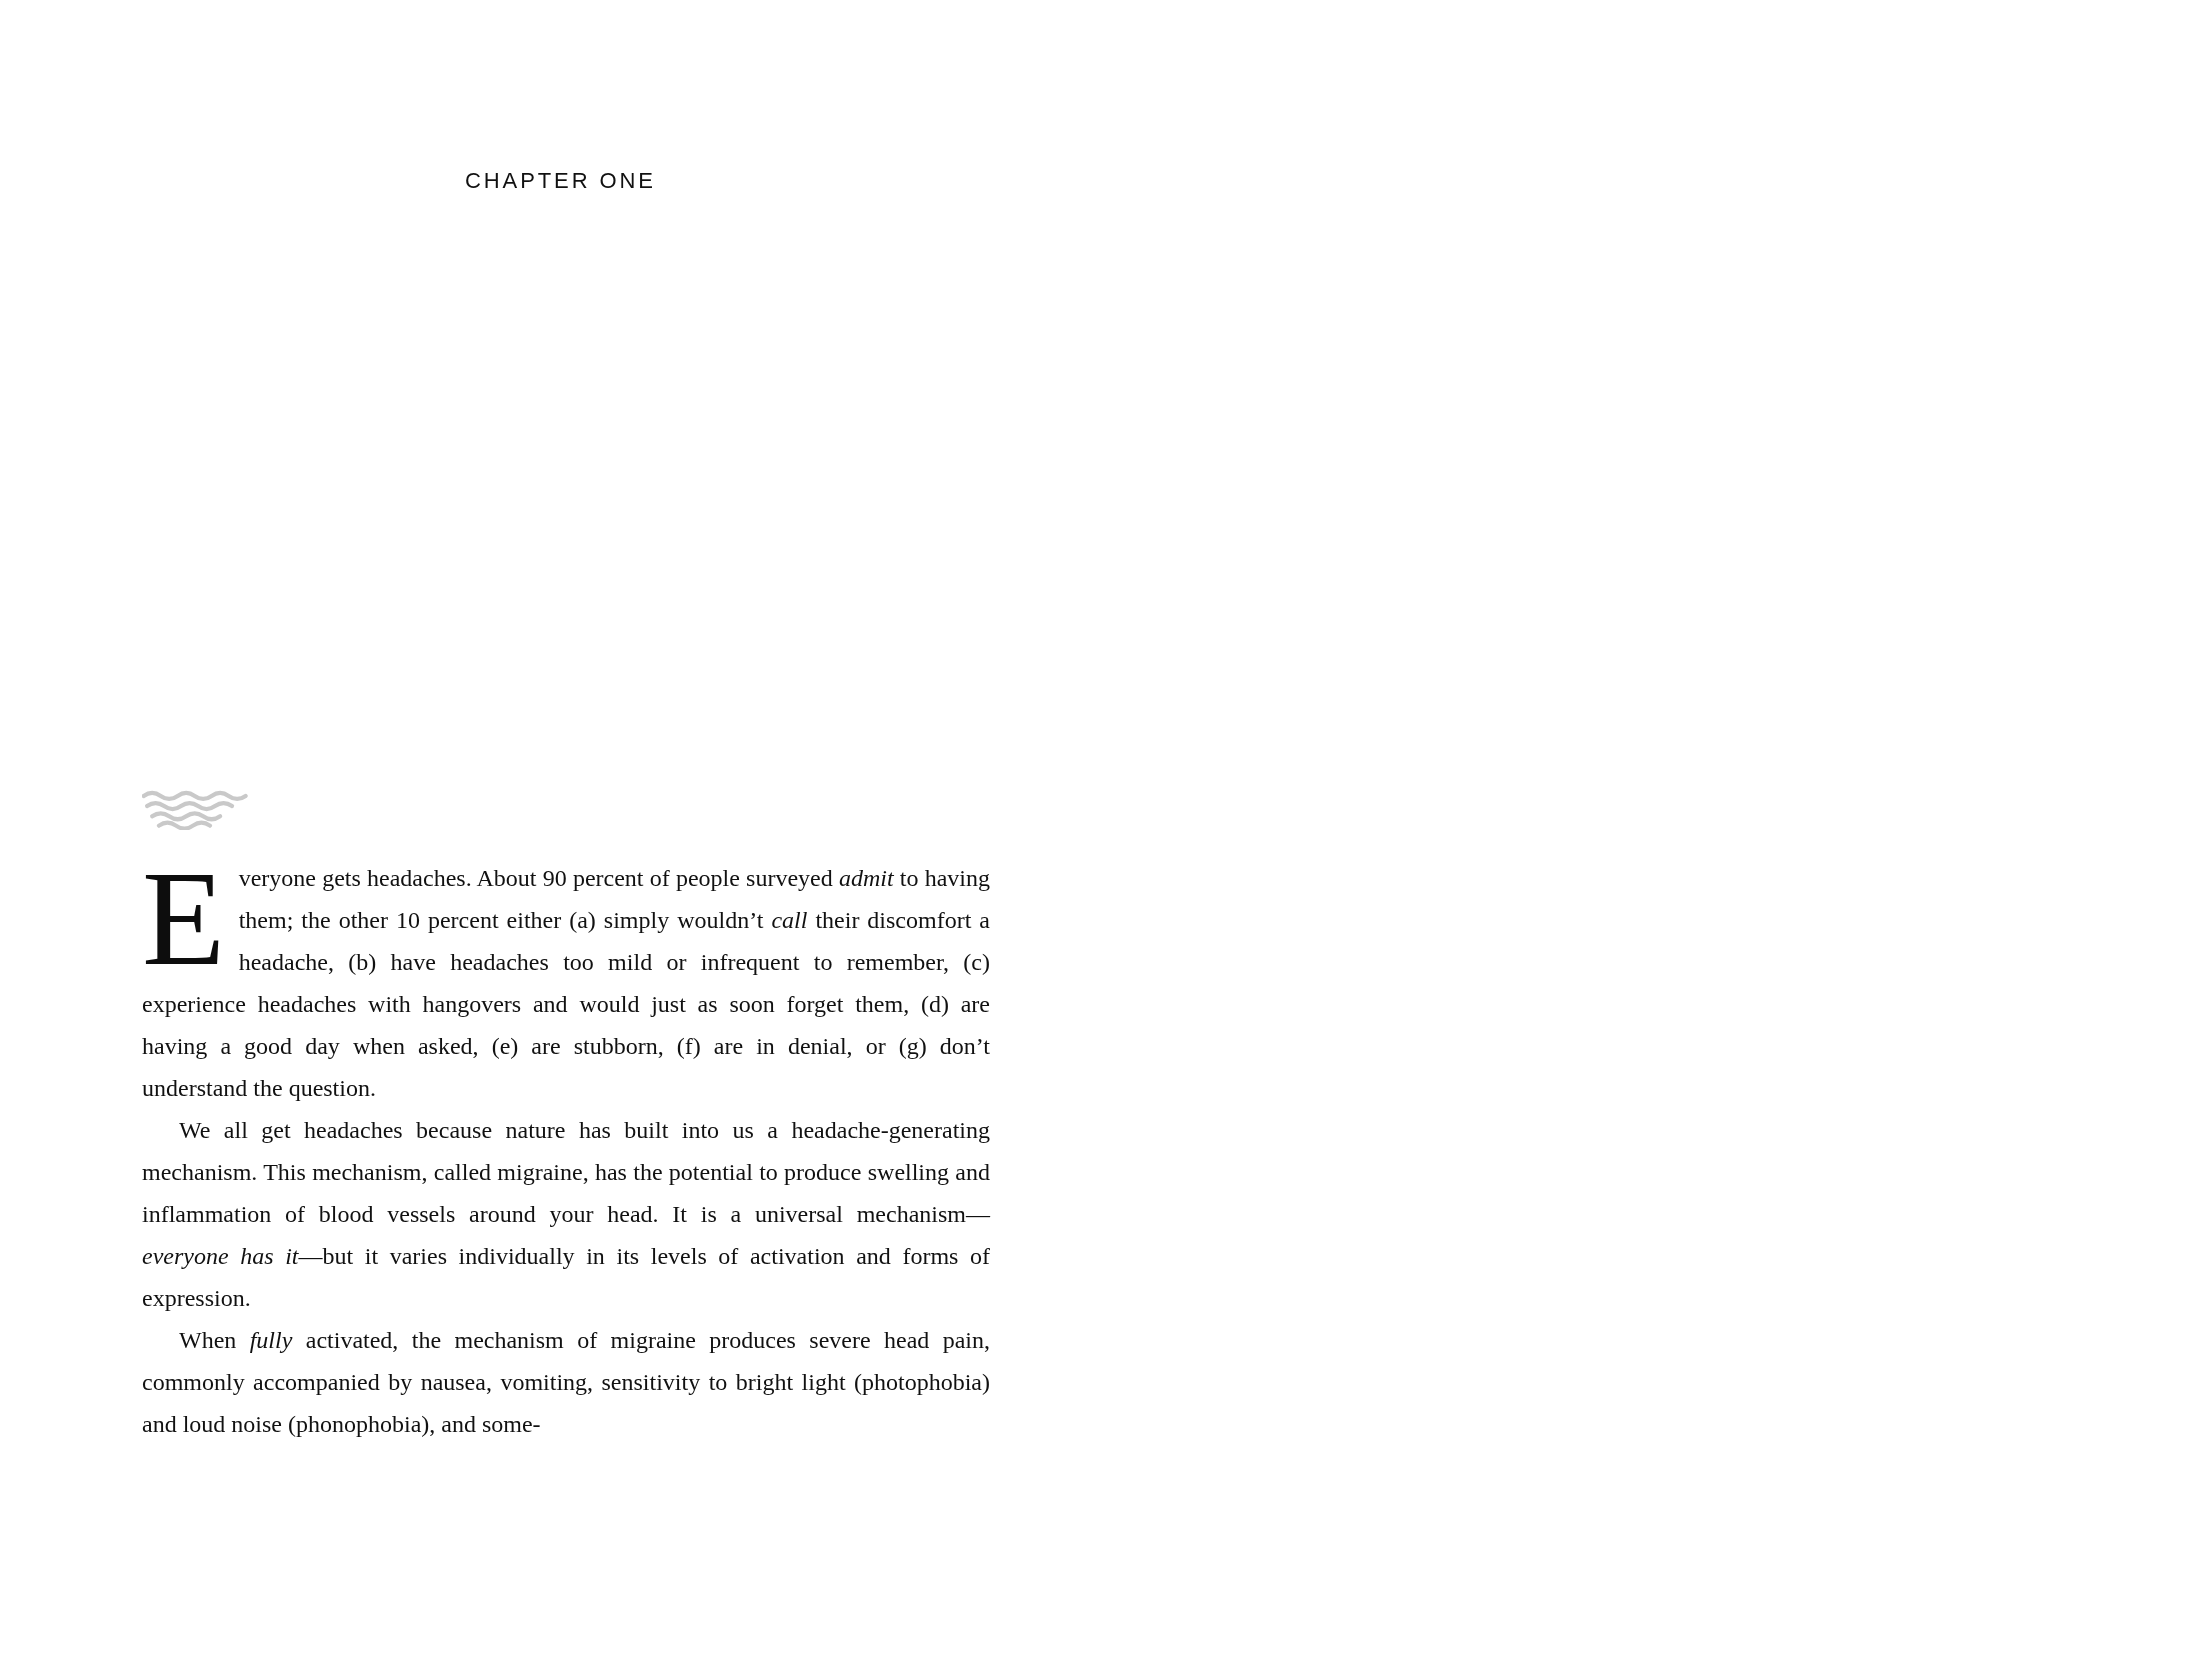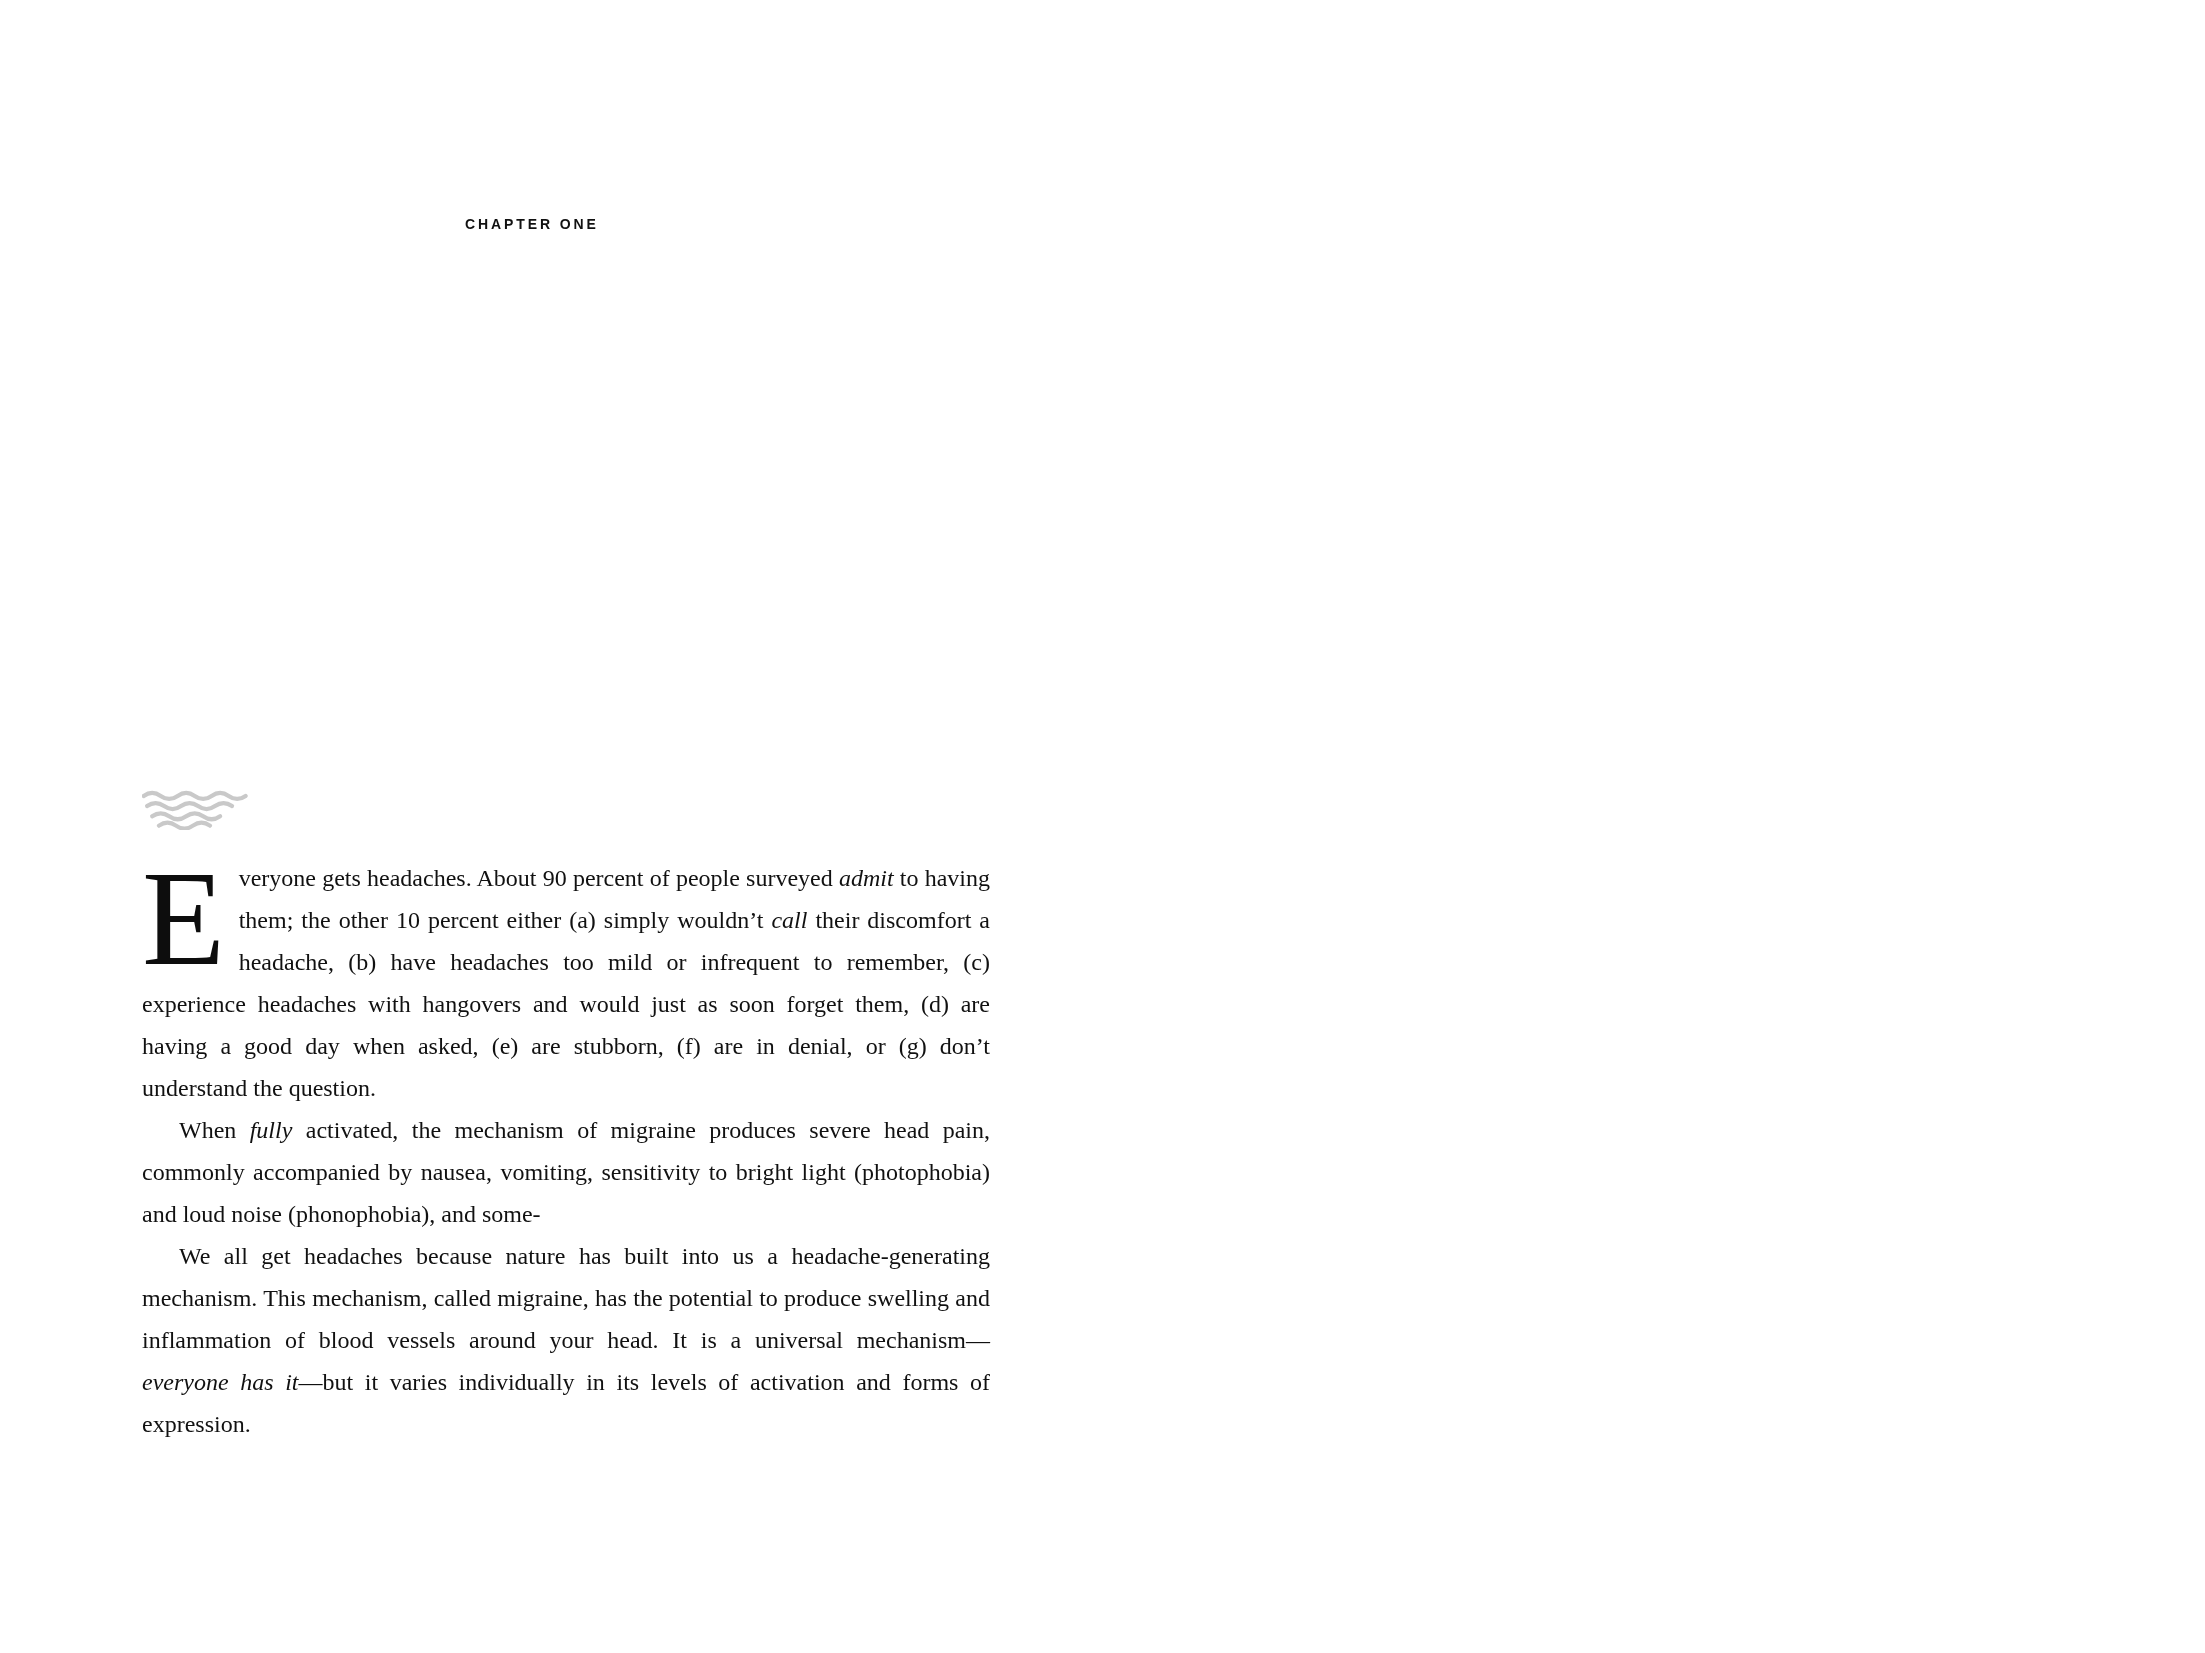--- a/index.html
+++ b/index.html
@@ -28,25 +28,24 @@
   }
   
   .page-left {
     padding: 0;
   }
   .chapter-label {
     position: absolute;
     left: 465px;
     top: 168px;
     font-family: "Liberation Sans", sans-serif;
-    font-weight: bold;
-    font-size: 14px;
+    font-weight: normal;
+    font-size: 22px;
     letter-spacing: 2.9px;
     color: #111111;
-    margin-top: 48px;
   }
   .chapter-title {
     position: absolute;
     left: 204px;
     top: 524px;
     width: 848px;
     font-family: "Liberation Serif", serif;
     font-size: 78px;
     font-weight: normal;
     letter-spacing: 0.4px;
@@ -117,22 +116,22 @@
           <path d="M12 32 q10 -7 20 0 t20 0 t20 0 t20 0"></path>
           <path d="M20 43 q10 -7 20 0 t20 0 t20 0"></path>
         </g>
       </svg>
     </div>
 
     <div class="body-left">
       <p>
         <span class="dropcap">E</span><span>veryone gets headaches. About 90 percent of people surveyed <em>admit</em> to having them; the other 10 percent either (a) simply wouldn’t <em>call</em> their discomfort a headache, (b) have headaches too mild or infrequent to remember, (c) experience headaches with hangovers and would just as soon forget them, (d) are having a good day when asked, (e) are stubborn, (f) are in denial, or (g) don’t understand the question.</span>
       </p>
+      <p><span>We all get headaches because nature has built into us a headache-generating mechanism. This mechanism, called migraine, has the potential to produce swelling and inflammation of blood vessels around your head. It is a universal mechanism—<em>everyone has it</em>—but it varies individually in its levels of activation and forms of expression.</span></p>
       <p><span>When <em>fully</em> activated, the mechanism of migraine produces severe head pain, commonly accompanied by nausea, vomiting, sensitivity to bright light (photophobia) and loud noise (phonophobia), and some-</span></p>
-      <p><span>We all get headaches because nature has built into us a headache-generating mechanism. This mechanism, called migraine, has the potential to produce swelling and inflammation of blood vessels around your head. It is a universal mechanism—<em>everyone has it</em>—but it varies individually in its levels of activation and forms of expression.</span></p>
     </div>
 
     <div class="folio-left">
       
     </div>
   </div>
 
   <div class="page page-right">
 
     

